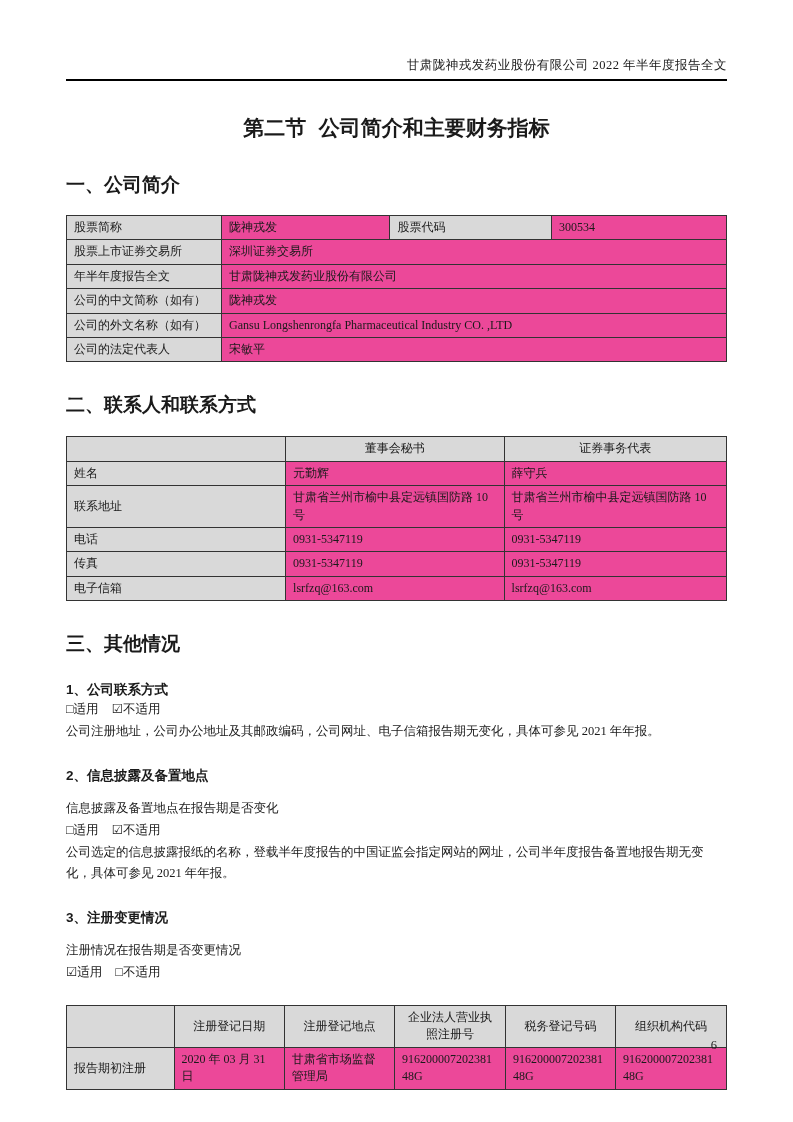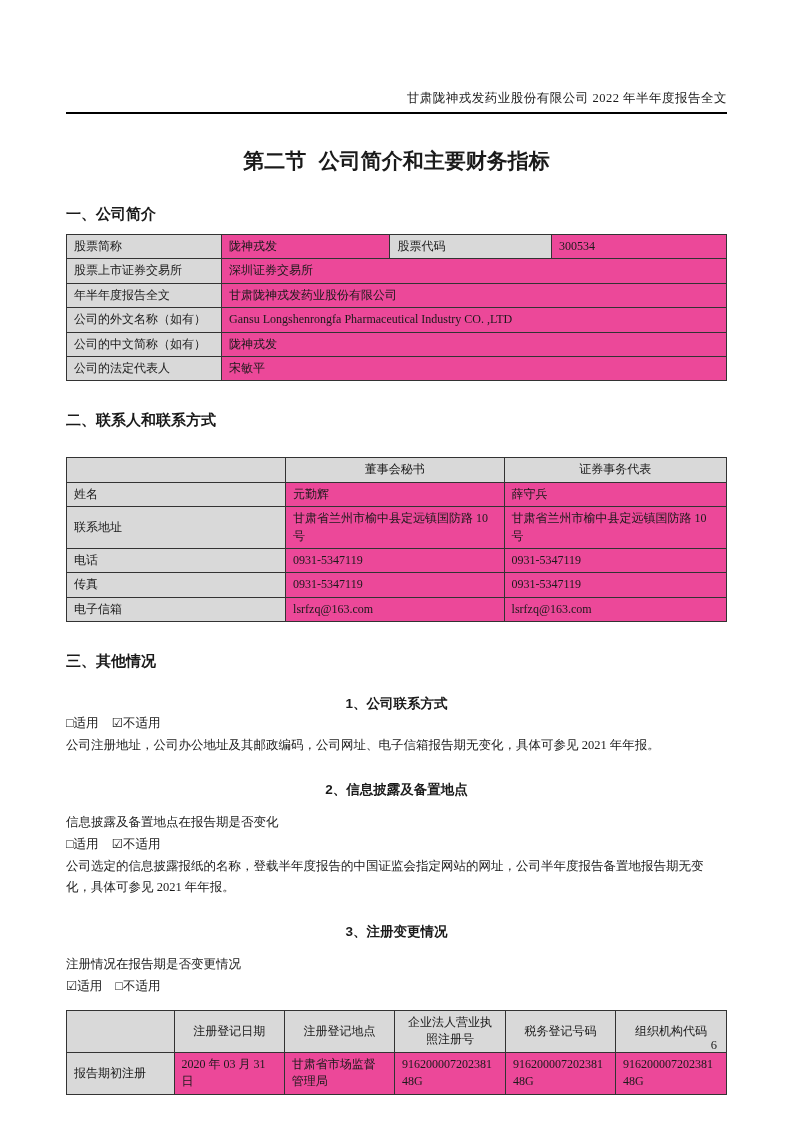--- a/index.html
+++ b/index.html
@@ -8,48 +8,47 @@
     width: 793px; height: 1122px;
     font-family: "Liberation Serif", "DejaVu Serif", serif;
     color: #1a1a1a;
     position: relative;
     overflow: hidden;
   }
   .page { padding: 0 66px; width: 793px; }
 
   
   .doc-header {
-    padding-top: 90px;
+    padding-top: 57px;
     text-align: right;
     font-size: 12.5px;
     letter-spacing: 0.5px;
     border-bottom: 2px solid #000;
     padding-bottom: 5px;
   }
 
   
   .main-title {
     margin-top: 33px;
     text-align: center;
     font-size: 21px;
     font-weight: bold;
     font-family: Liberation Mono, monospace;
   }
   .sec-heading {
     margin-top: 30px;
-    font-size: 15px;
+    font-size: 19px;
     font-weight: bold;
     font-family: "Liberation Sans", "DejaVu Sans", sans-serif;
   }
   .sub-heading {
     margin-top: 24px;
     font-size: 13.5px;
     font-weight: bold;
     font-family: "Liberation Sans", "DejaVu Sans", sans-serif;
-    text-align: center;
   }
   .para { margin-top: 13px; font-size: 12.5px; line-height: 1.75; }
   .checkline { margin-top: 0; font-size: 12.5px; line-height: 1.75; }
   .checkline span { margin-right: 10px; }
 
   
   table.t {
     width: 100%;
     border-collapse: collapse;
     table-layout: fixed;
@@ -58,25 +57,25 @@
   table.t td {
     border: 1px solid #333;
     padding: 3px 7px;
     vertical-align: middle;
     line-height: 1.45;
     background: #ec4899;
   }
   table.t td.g { background: #d9d9d9; }
   table.t td.c { text-align: center; }
   table.t td.brk { word-break: break-all; }
-  .t1 { margin-top: 10px; }
+  .t1 { margin-top: 17px; }
   .t1 td { height: 23px; }
-  .t2 { margin-top: 27px; }
+  .t2 { margin-top: 18px; }
   .t2 td { height: 23px; }
-  .t3 { margin-top: 12px; }
+  .t3 { margin-top: 21px; }
   .t3 td { height: 40px; }
 
   
   .page-number {
     position: absolute;
     right: 76px;
     top: 1038px;
     font-size: 12.5px;
   }
 </style>
@@ -107,26 +106,26 @@
       </tr>
       <tr>
         <td class="g">股票上市证券交易所</td>
         <td colspan="3">深圳证券交易所</td>
       </tr>
       <tr>
         <td class="g">年半年度报告全文</td>
         <td colspan="3">甘肃陇神戎发药业股份有限公司</td>
       </tr>
       <tr>
+        <td class="g">公司的中文简称（如有）</td>
+        <td colspan="3">陇神戎发</td>
+      </tr>
+      <tr>
         <td class="g">公司的外文名称（如有）</td>
         <td colspan="3">Gansu Longshenrongfa Pharmaceutical Industry CO. ,LTD</td>
-      </tr>
-      <tr>
-        <td class="g">公司的中文简称（如有）</td>
-        <td colspan="3">陇神戎发</td>
       </tr>
       <tr>
         <td class="g">公司的法定代表人</td>
         <td colspan="3">宋敏平</td>
       </tr>
     </tbody>
   </table>
 
   <div class="sec-heading">二、联系人和联系方式</div>
 

